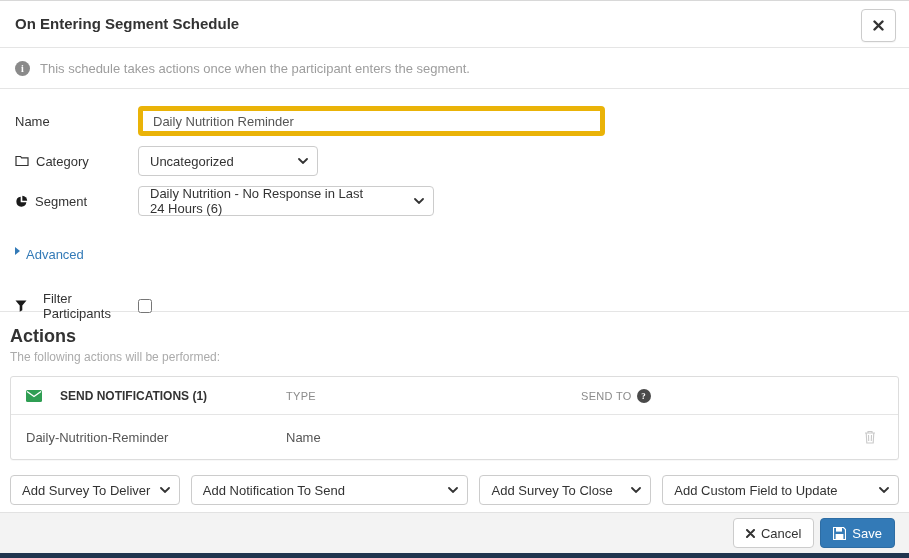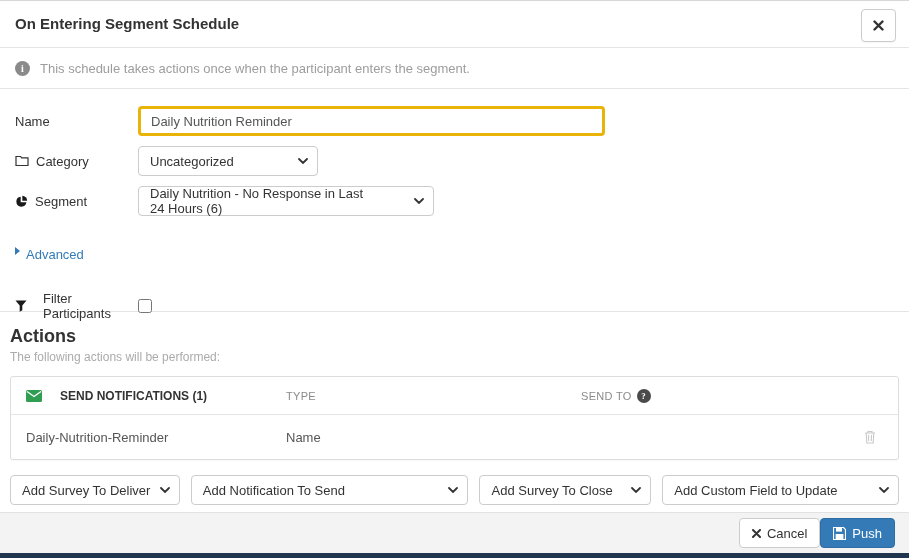--- a/index.html
+++ b/index.html
@@ -26,21 +26,21 @@
     width: 15px; height: 15px; border-radius: 50%; background: #8a8a8a;
     color: #fff; font-size: 10px; font-weight: bold; flex: 0 0 auto;
     font-family: "Liberation Serif", serif;
   }
   .circle-icon.dark { background: #4a4a4a; width: 14px; height: 14px; font-size: 9px; }
   
   .form-area { padding: 17px 15px 0; height: 222px; }
   .frow { display: flex; align-items: center; margin-bottom: 10px; }
   .flabel { width: 123px; font-size: 13px; color: #333; display: flex; align-items: center; gap: 7px; flex: 0 0 auto; text-align: center; }
   .text-input {
-    width: 467px; height: 30px; border: 3px solid #eab308; border-radius: 4px;
+    width: 467px; height: 30px; border: 5px solid #eab308; border-radius: 4px;
     padding: 0 10px; font-size: 13px; color: #555; font-family: "Liberation Sans", sans-serif;
   }
   .fake-select {
     height: 30px; border: 1px solid #ccc; border-radius: 4px; background: #fff;
     display: inline-flex; align-items: center; justify-content: space-between;
     padding: 0 9px 0 11px; font-size: 13px; color: #333; cursor: pointer; gap: 8px;
   }
   .sel-category { width: 180px; }
   .sel-segment  { width: 296px; gap: 40px; }
   .advanced-link { margin-top: 21px; display: inline-flex; align-items: flex-start; gap: 6px;
@@ -60,21 +60,21 @@
   .ph-main { display: flex; align-items: center; gap: 18px; font-size: 12px; font-weight: bold; color: #333; }
   .ph-col { font-size: 11px; color: #8b8b8b; letter-spacing: .3px; display: flex; align-items: center; gap: 5px; }
   .panel-body-row { height: 44px; font-size: 13px; color: #555; }
   .trash-btn { background: none; border: none; cursor: pointer; display: flex; align-items: center; }
   .add-row { display: flex; gap: 11px; margin-top: 15px; }
   .w1 { width: 170px; } .w2 { width: 278px; } .w3 { width: 172px; } .w4 { width: 237px; }
   
   .modal-footer {
     position: absolute; left: 0; right: 0; bottom: 5px; height: 41px;
     background: #f3f3f3; border-top: 1px solid #e2e2e2;
-    display: flex; align-items: center; justify-content: flex-end; gap: 0; padding-right: 14px;
+    display: flex; align-items: center; justify-content: flex-end; gap: 6px; padding-right: 14px;
   }
   .btn { height: 30px; border-radius: 4px; font-size: 13px; padding: 0 12px;
     display: inline-flex; align-items: center; gap: 6px; cursor: pointer;
     font-family: "Liberation Sans", sans-serif; }
   .btn-cancel { background: #fff; border: 1px solid #ccc; color: #333; }
   .btn-save { background: #337ab7; border: 1px solid #2e6da4; color: #fff; }
   .bottom-strip { position: absolute; left: 0; right: 0; bottom: 0; height: 5px; background: #20354e; }
   svg { display: block; }
 </style>
 </head>
@@ -249,18 +249,18 @@
       <span>Cancel</span>
     </button>
     <button class="btn btn-save">
       <span>
         <svg width="13" height="13" viewBox="0 0 13 13">
             <path d="M0.5 0.5 L10.5 0.5 L12.5 2.5 L12.5 12.5 L0.5 12.5 Z" fill="none" stroke="#fff" stroke-width="1.2"></path>
             <rect x="3" y="1" width="6" height="3.6" fill="#fff"></rect>
             <rect x="2.6" y="7" width="7.8" height="5" fill="#fff"></rect>
           </svg>
       </span>
-      <span>Push</span>
+      <span>Save</span>
     </button>
   </div>
 
   <div class="bottom-strip"></div>
 </div>
 
 </body></html>

